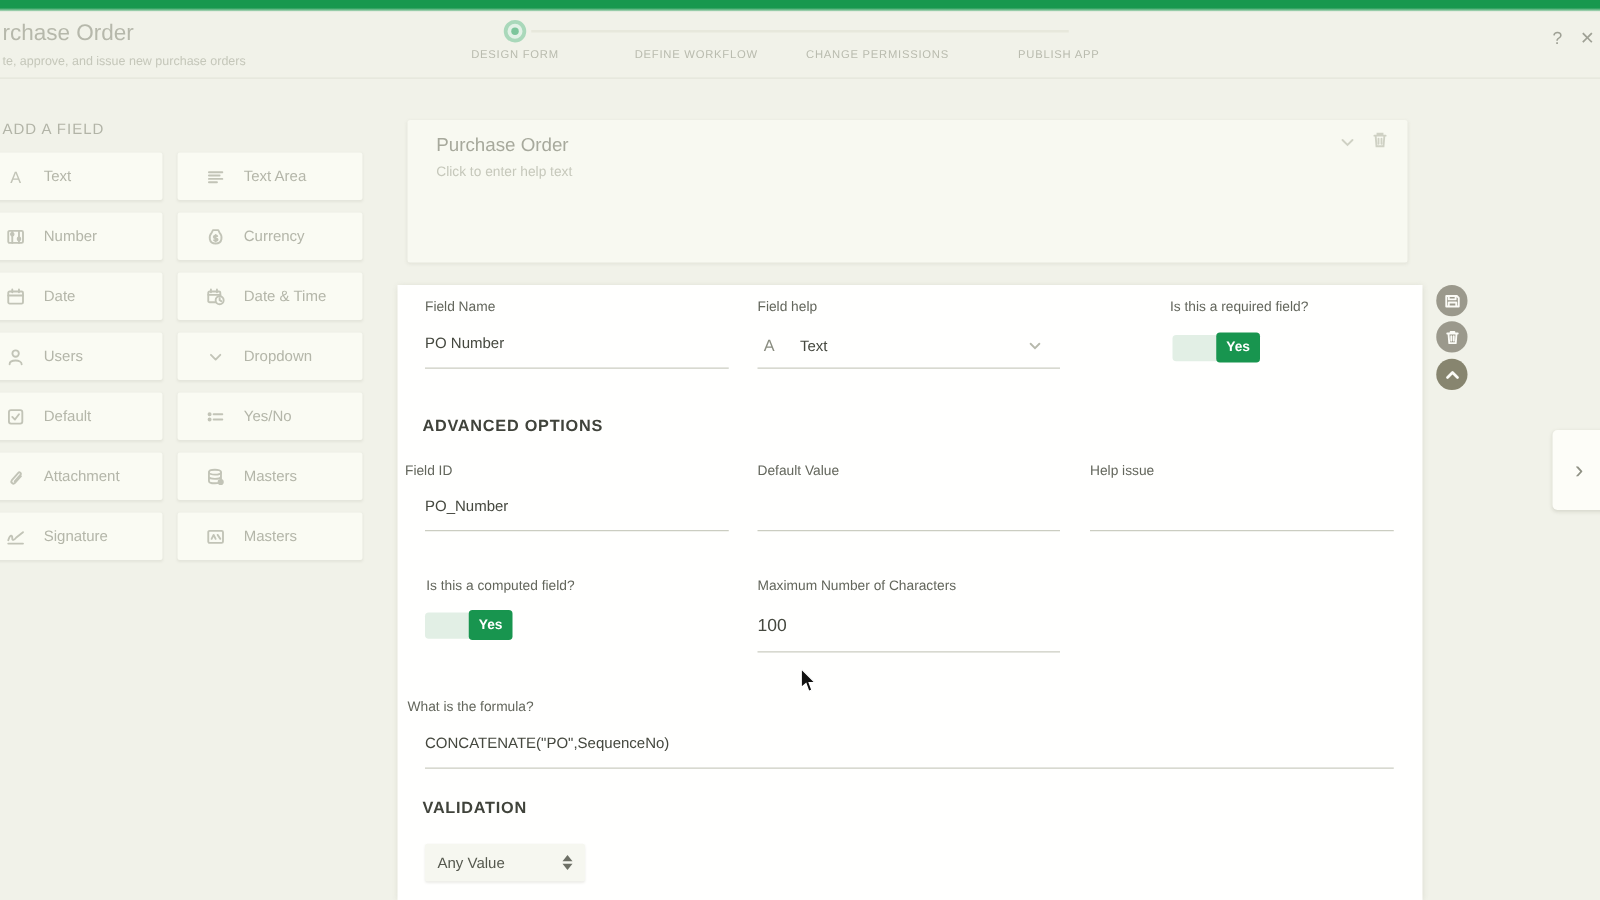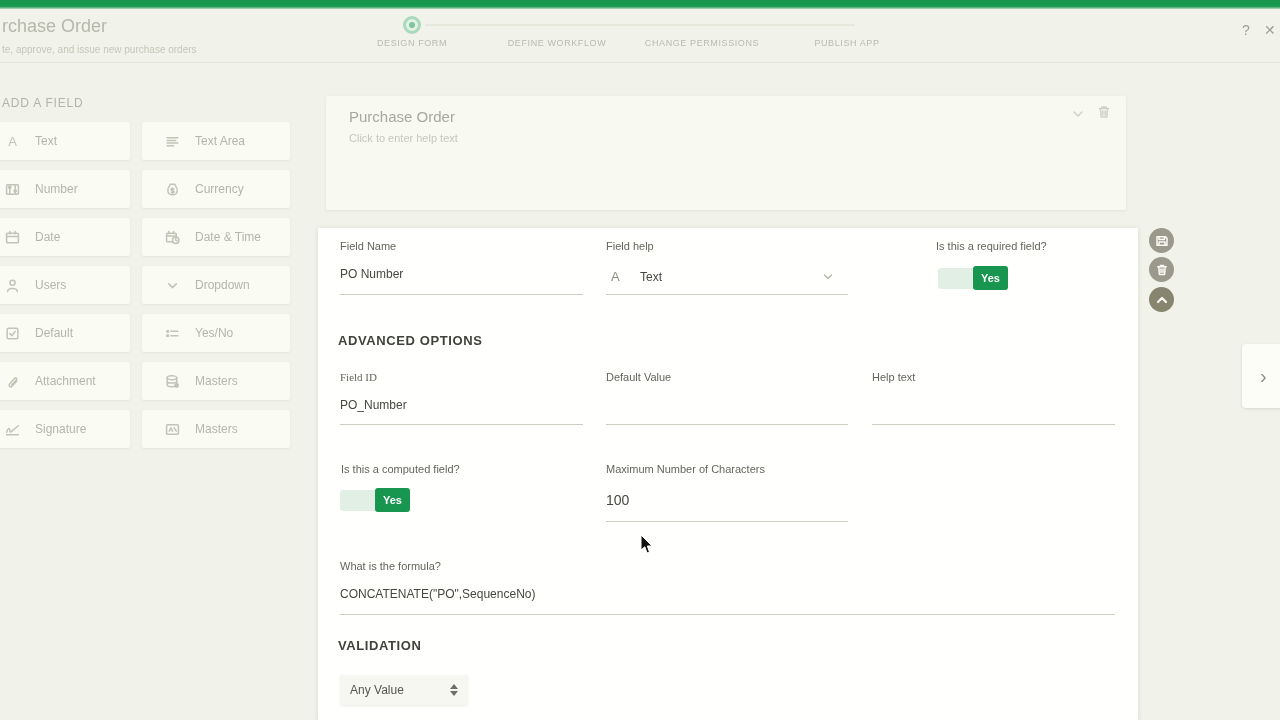--- a/index.html
+++ b/index.html
@@ -266,43 +266,43 @@
   <div class="uline" style="left:288px; top:66px; width:242px;"></div>
 
   <div class="lbl" style="left:618px; top:12px;">Is this a required field?</div>
   <div class="toggle" style="left:620px; top:38px;">
     <div class="toggle-track"></div>
     <div class="toggle-on">Yes</div>
   </div>
 
   <div class="section-h" style="left:20px; top:105px;">ADVANCED OPTIONS</div>
 
-  <div class="lbl" style="left:22px; top:143px;font-family:Liberation Serif, serif;">Field ID</div>
+  <div class="lbl" style="left:6px; top:143px;">Field ID</div>
   <div class="val" style="left:22px; top:170px;">PO_Number</div>
   <div class="uline" style="left:22px; top:196px; width:243px;"></div>
 
   <div class="lbl" style="left:288px; top:143px;">Default Value</div>
   <div class="val" style="left:288px; top:170px;"></div>
   <div class="uline" style="left:288px; top:196px; width:242px;"></div>
 
-  <div class="lbl" style="left:554px; top:143px;">Help text</div>
+  <div class="lbl" style="left:554px; top:143px;">Help issue</div>
   <div class="val" style="left:554px; top:170px;"></div>
   <div class="uline" style="left:554px; top:196px; width:243px;"></div>
 
   <div class="lbl" style="left:23px; top:235px;text-align:right;">Is this a computed field?</div>
   <div class="toggle" style="left:22px; top:260px;">
     <div class="toggle-track"></div>
     <div class="toggle-on">Yes</div>
   </div>
 
   <div class="lbl" style="left:288px; top:235px;">Maximum Number of Characters</div>
   <div class="val" style="left:288px; top:264px; font-size:14px;">100</div>
   <div class="uline" style="left:288px; top:293px; width:242px;"></div>
 
-  <div class="lbl" style="left:22px; top:332px;">What is the formula?</div>
+  <div class="lbl" style="left:8px; top:332px;">What is the formula?</div>
   <div class="val" style="left:22px; top:359px;">CONCATENATE("PO",SequenceNo)</div>
   <div class="uline" style="left:22px; top:386px; width:775px;"></div>
 
   <div class="section-h" style="left:20px; top:410px;">VALIDATION</div>
 
   <div class="select-box">
     <span>Any Value</span>
     <span class="updown">
       <span class="tri-up"></span>
         <span class="tri-down"></span>

